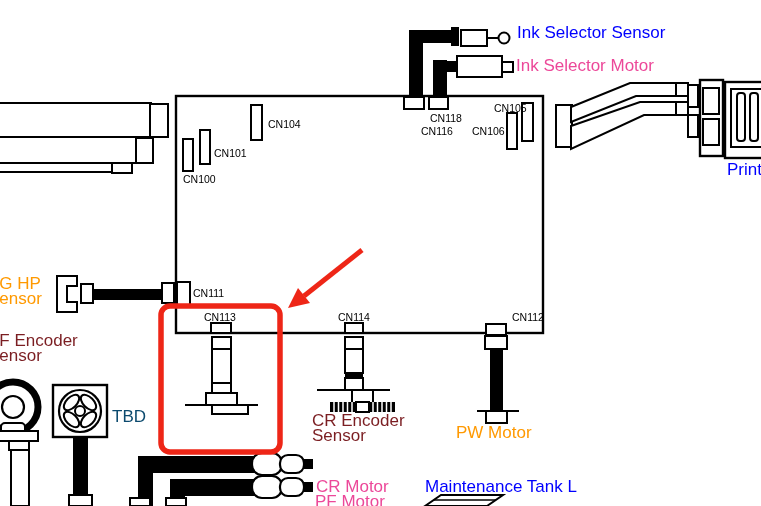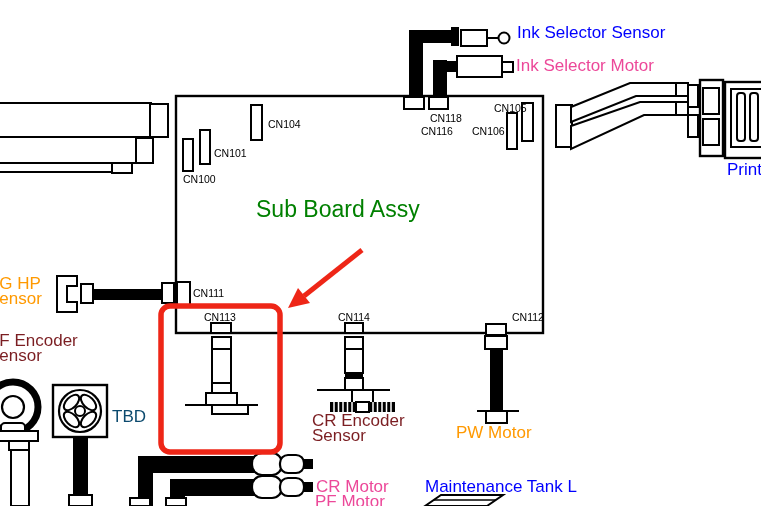--- a/index.html
+++ b/index.html
@@ -164,21 +164,20 @@
       <rect x="750" y="93" width="8" height="48" rx="3"></rect>
     </g>
 
     <rect x="161" y="306" width="119" height="146" rx="9" fill="none" stroke="#ee2617" stroke-width="5.5"></rect>
     <g>
       <line x1="362" y1="250" x2="304" y2="296" stroke="#ee2617" stroke-width="5"></line>
       <polygon points="288,308 310,303 298,288" fill="#ee2617"></polygon>
     </g>
   </svg>
 
-  <span class="lbl c-green title" style="left:256px;top:202px;position:absolute;">Sub Board Assy</span>
 
   <span class="lbl c-blue" style="left:517px;top:25px;position:absolute;">Ink Selector Sensor</span>
   <span class="lbl c-magenta" style="left:516px;top:58px;position:absolute;">Ink Selector Motor</span>
   <span class="lbl c-blue" style="left:727px;top:162px;position:absolute;">Print Head</span>
 
   <span class="lbl wrap c-orange" style="left:-12px;top:276px;width:62px;position:absolute;">PG HP Sensor</span>
   <span class="lbl wrap c-darkred" style="left:-12px;top:333px;width:95px;position:absolute;">PF Encoder Sensor</span>
 
   <span class="lbl c-red" style="left:112px;top:409px;position:absolute;">TBD</span>
 

